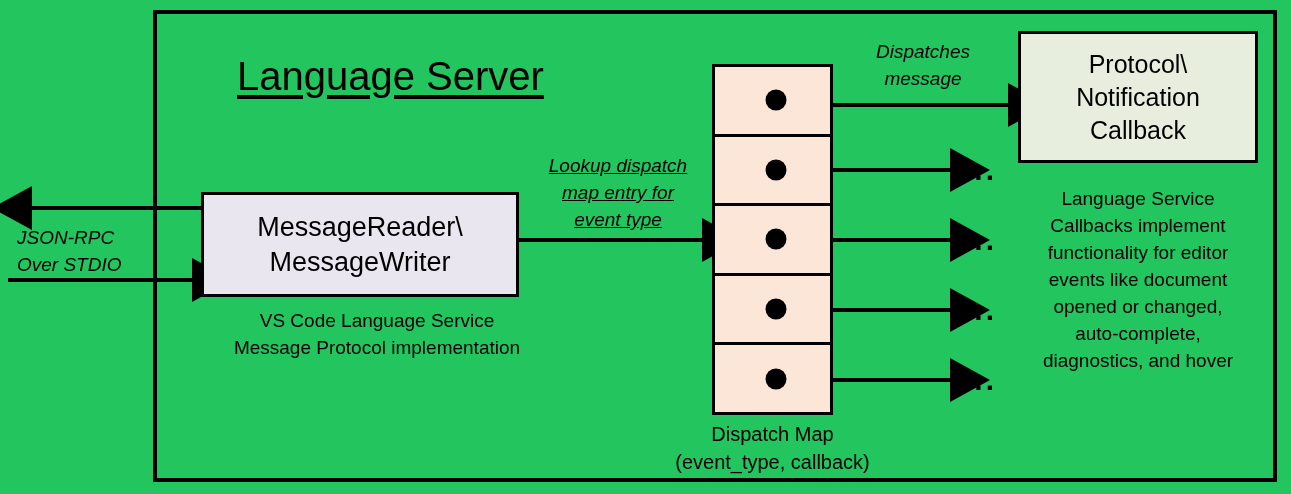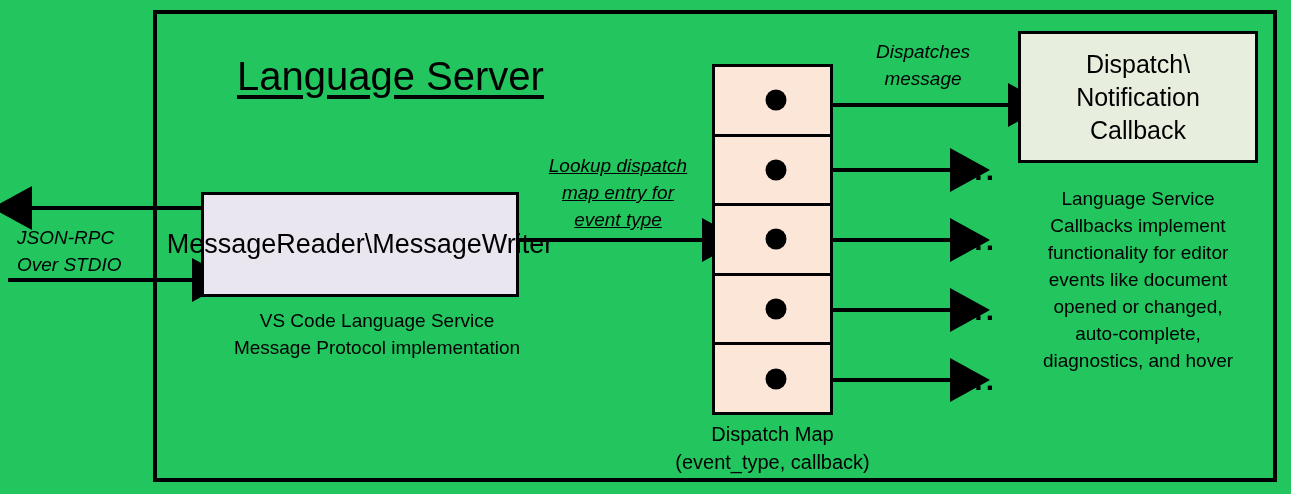--- a/index.html
+++ b/index.html
@@ -47,21 +47,21 @@
   
   #message-io-box {
     left: 201px;
     top: 192px;
     width: 318px;
     height: 105px;
     background: #eae6f0;
     border: 3px solid #000000;
     box-sizing: border-box;
     display: flex;
-    flex-direction: row;
+    flex-direction: column;
     align-items: center;
     justify-content: center;
     font-size: 27px;
     line-height: 35px;
     text-align: center;
   }
   #message-io-caption {
     left: 212px;
     top: 307px;
     width: 330px;
@@ -284,21 +284,21 @@
     <div>Dispatch Map</div>
     <div>(event_type, callback)</div>
   </div>
 
   <div class="abs ellipsis" style="left:963px; top:163px;">...</div>
   <div class="abs ellipsis" style="left:963px; top:233px;">...</div>
   <div class="abs ellipsis" style="left:963px; top:303px;">...</div>
   <div class="abs ellipsis" style="left:963px; top:373px;">...</div>
 
   <div class="abs" id="callback-box">
-    <div>Dispatch\</div>
+    <div>Protocol\</div>
     <div>Notification</div>
     <div>Callback</div>
   </div>
   <div class="abs" id="callback-caption">
     <div>Language Service</div>
     <div>Callbacks implement</div>
     <div>functionality for editor</div>
     <div>events like document</div>
     <div>opened or changed,</div>
     <div>auto-complete,</div>

